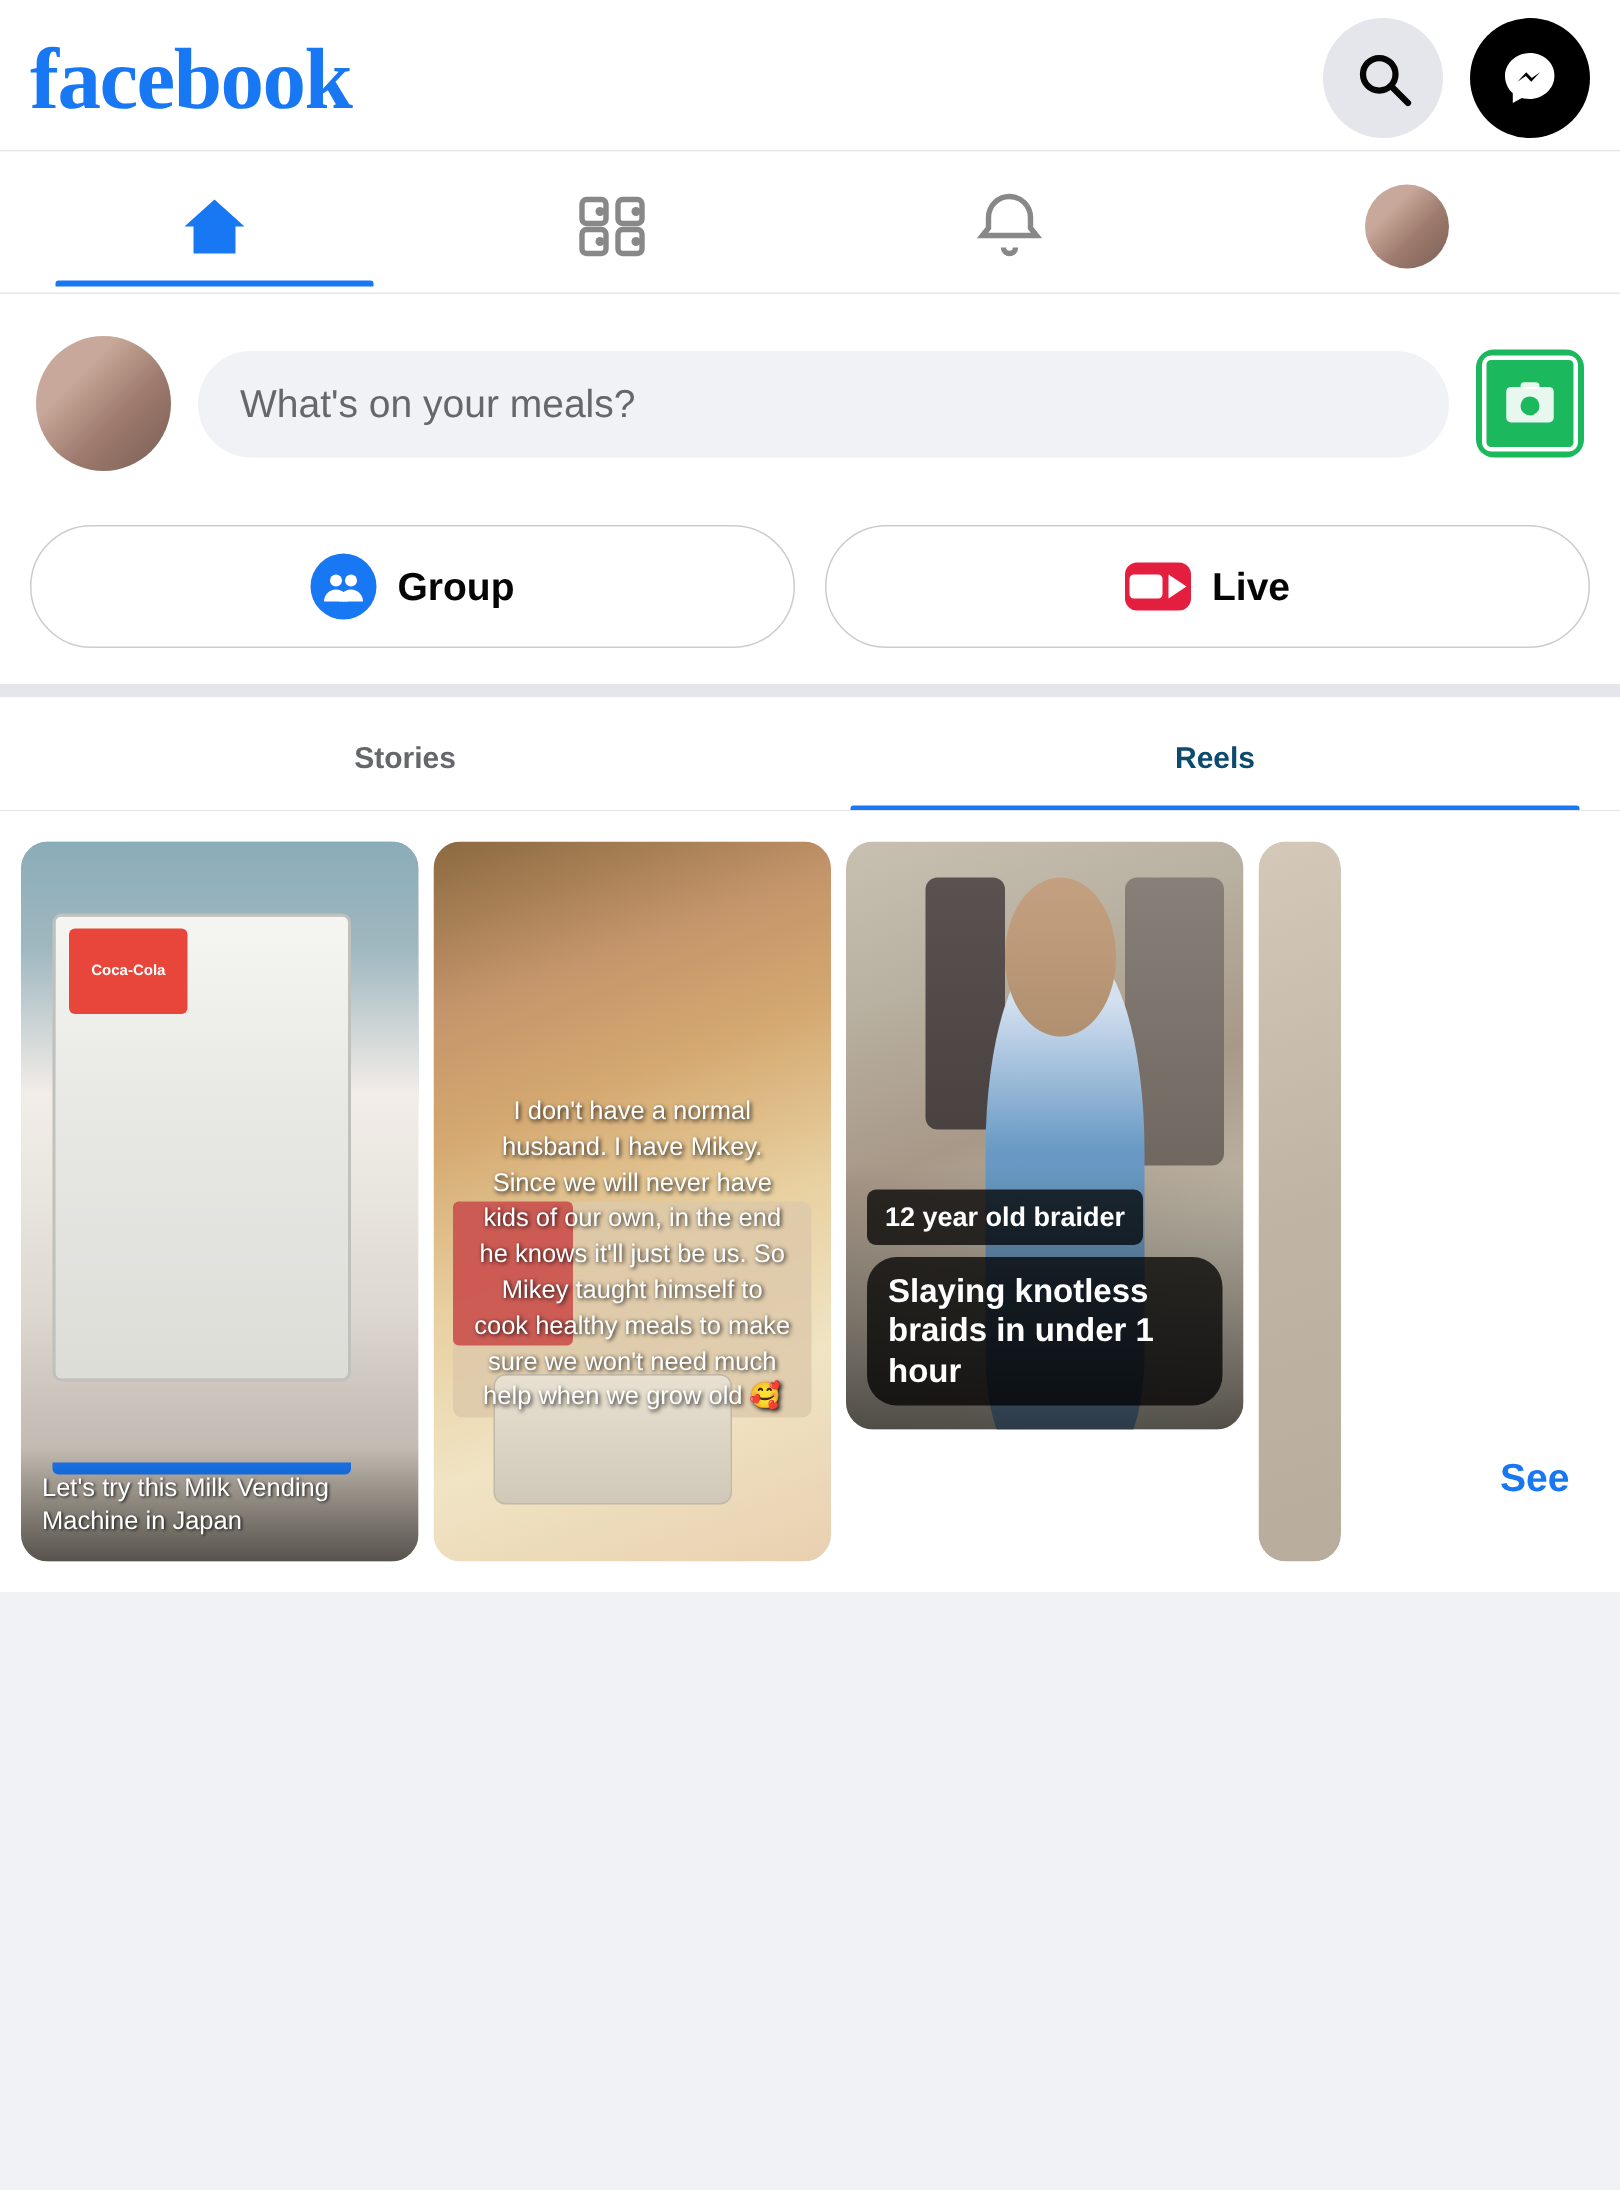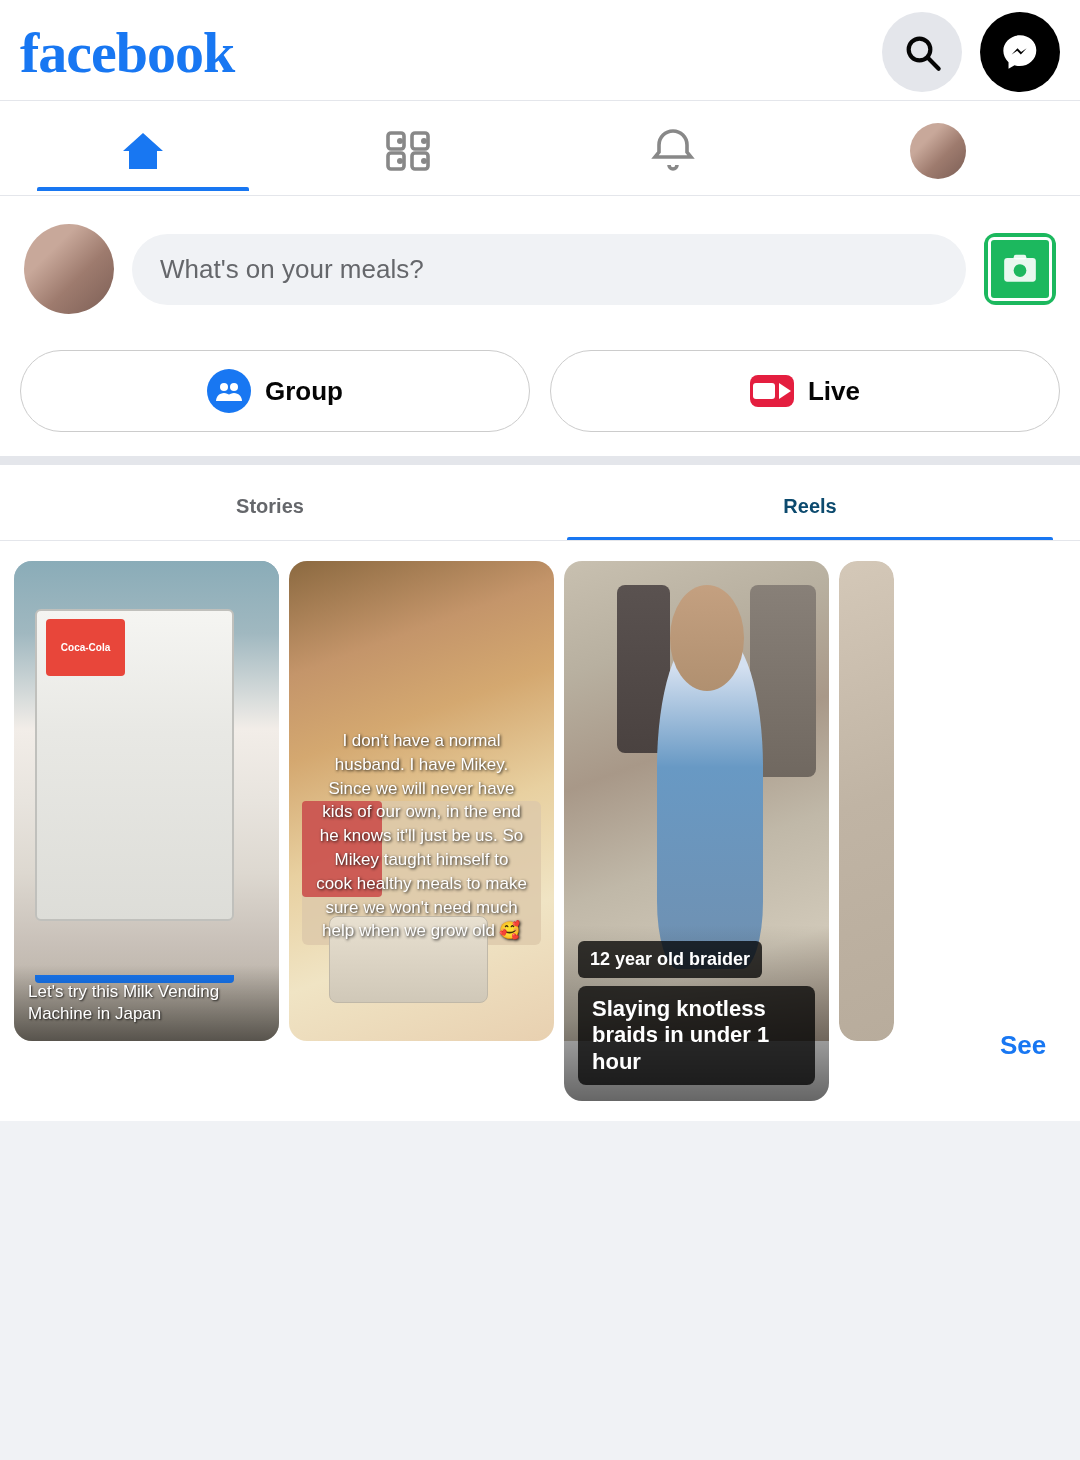--- a/index.html
+++ b/index.html
@@ -350,21 +350,21 @@
       border-radius: 6px;
       margin-bottom: 8px;
       display: inline-block;
     }
     .reel-badge-text {
       background: rgba(0,0,0,0.75);
       color: white;
       font-size: 22px;
       font-weight: 800;
       padding: 10px 14px;
-      border-radius: 8px;
+      border-radius: 20px;
       line-height: 1.2;
     }
   </style>
 </head>
 <body>
 
 <div class="header">
   <span class="header-logo">facebook</span>
   <div class="header-icons">
     <button class="header-icon-btn" title="Search">
@@ -476,21 +476,21 @@
 
       <div class="reel-card" style="width: 265px; height: 480px;">
         <div style="width:265px;height:480px;position:relative;background:linear-gradient(160deg,#8b6940 0%,#c4956a 20%,#d4a870 35%,#e8d0a0 55%,#f0e4c4 75%,#e8d0b0 100%);">
           <div style="position:absolute;bottom:20%;left:5%;right:5%;height:30%;background:rgba(220,200,170,0.8);border-radius:6px;"></div>
           <div style="position:absolute;bottom:8%;left:15%;width:60%;height:18%;background:linear-gradient(180deg,#e8e0d0 0%,#d0c8b8 100%);border-radius:8px;border:1px solid #c0b8a8;"></div>
           <div style="position:absolute;bottom:30%;left:5%;width:30%;height:20%;background:#c84040;border-radius:4px;opacity:0.8;"></div>
         </div>
         <div class="reel-text-mid">I don't have a normal husband. I have Mikey. Since we will never have kids of our own, in the end he knows it'll just be us. So Mikey taught himself to cook healthy meals to make sure we won't need much help when we grow old 🥰</div>
       </div>
 
-      <div class="reel-card" style="width: 265px; height: 540px;">
+      <div class="reel-card" style="width: 265px; height: 392px;">
         <div style="width:265px;height:480px;position:relative;background:linear-gradient(160deg,#c8c0b0 0%,#b8b0a0 20%,#a89888 40%,#c0b8a8 60%,#d0c8b8 80%,#b8a898 100%);">
 
           <div style="position:absolute;top:5%;right:5%;width:25%;height:40%;background:linear-gradient(180deg,#888078 0%,#706860 100%);border-radius:8px;"></div>
           <div style="position:absolute;top:5%;left:20%;width:20%;height:35%;background:linear-gradient(180deg,#5a5250 0%,#4a4240 100%);border-radius:8px;"></div>
 
           <div style="position:absolute;top:15%;left:35%;width:40%;height:70%;background:linear-gradient(180deg,#d4e0f0 10%,#6899c4 40%,#7090b0 100%);border-radius:40% 40% 20% 20%;"></div>
           <div style="position:absolute;top:5%;left:40%;width:28%;height:22%;background:linear-gradient(180deg,#c4a080 0%,#b09070 100%);border-radius:50%;"></div>
         </div>
         <div class="reel-overlay" style="background:linear-gradient(transparent,rgba(0,0,0,0.6));">
           <div class="reel-badge">12 year old braider</div>

